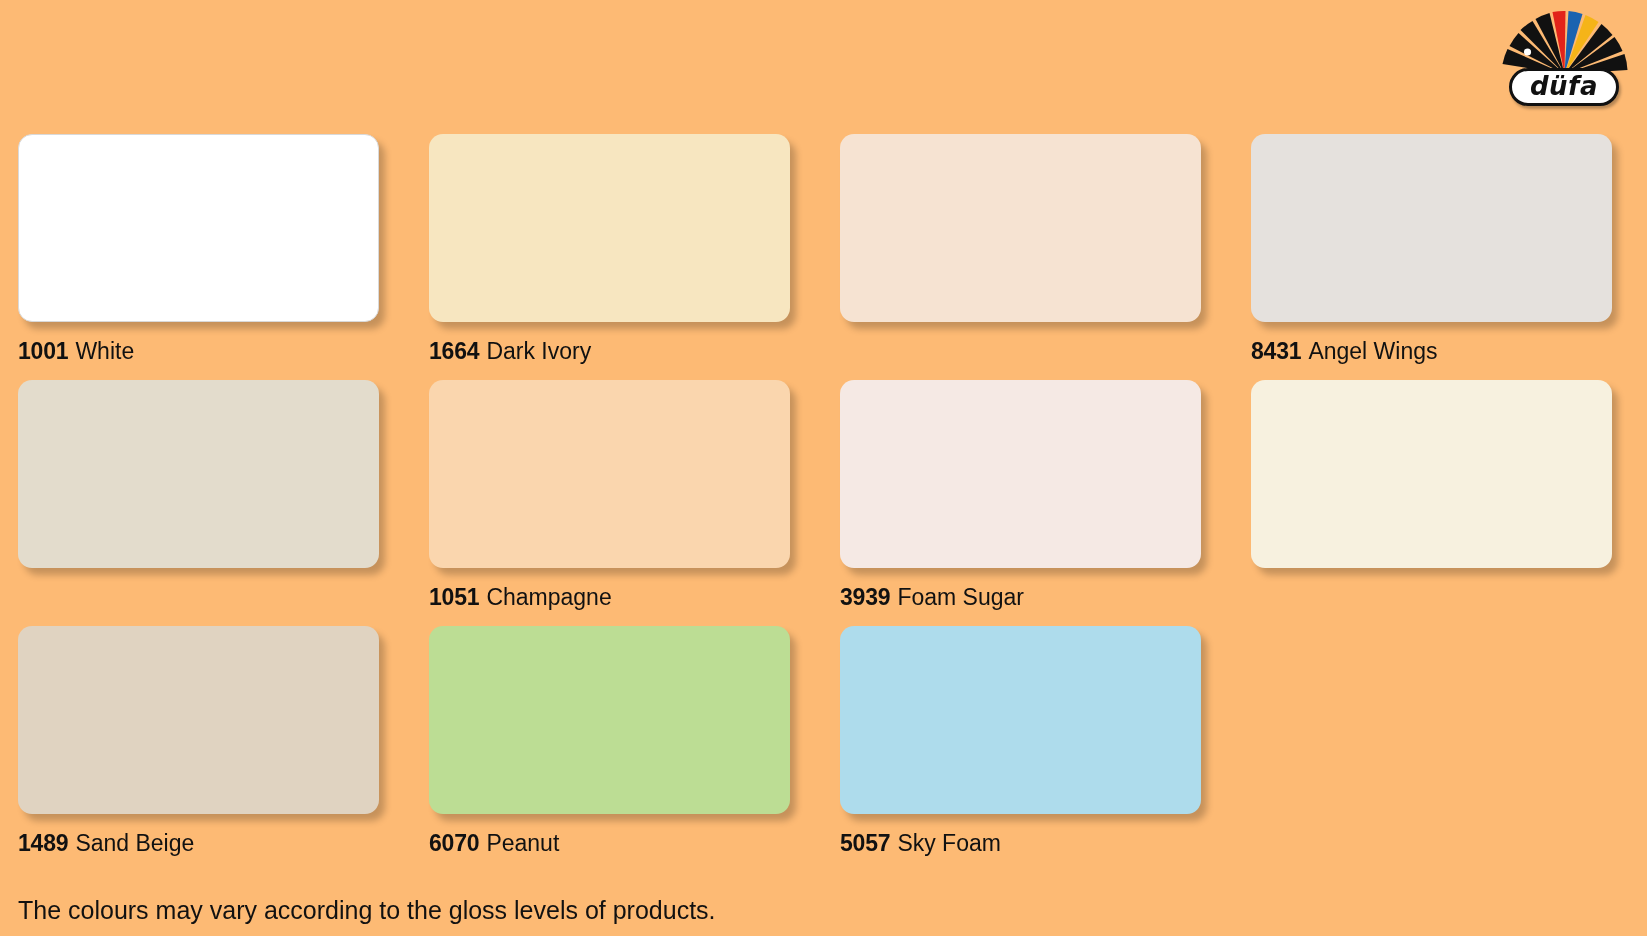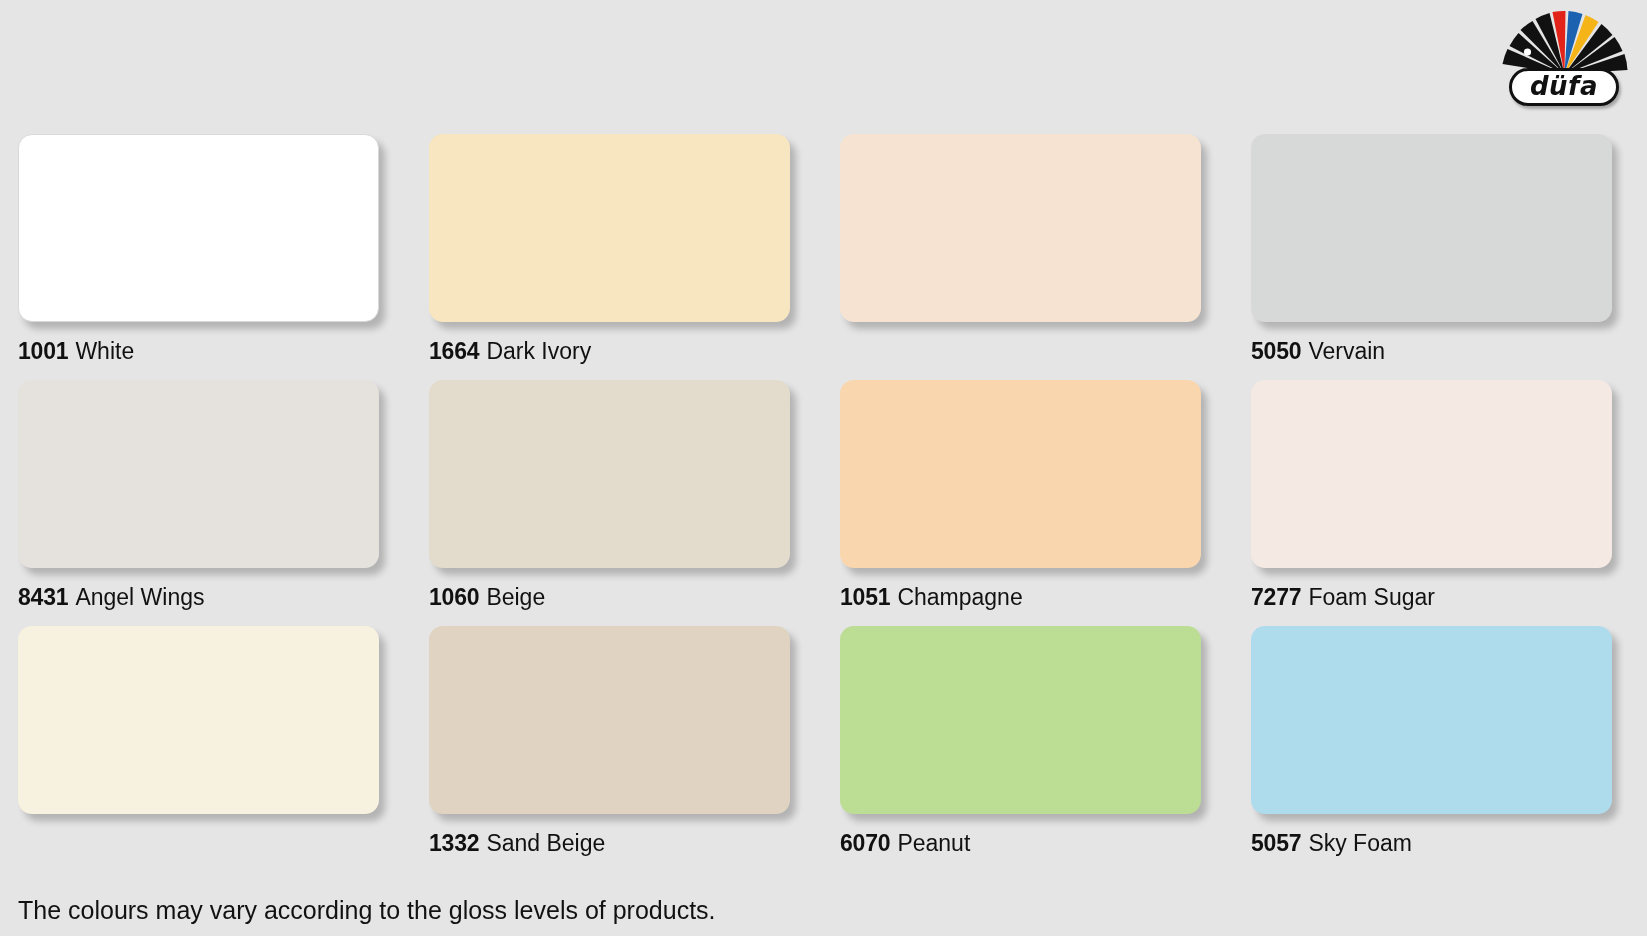--- a/index.html
+++ b/index.html
@@ -9,21 +9,21 @@
     height: 936px;
     background: #ffffff;
     font-family: "Liberation Sans", "DejaVu Sans", sans-serif;
     overflow: hidden;
   }
 
   .page {
     position: relative;
     width: 1647px;
     height: 936px;
-    background: #e5e5e5;
+    background: #fdba74;
   }
 
   
   .logo-wrap {
     position: absolute;
     top: 8px;
     left: 1497px;
     width: 135px;
     height: 105px;
   }
@@ -146,45 +146,40 @@
         <div class="label"><span class="code">1001</span><span class="nm">White</span></div>
       </div>
       <div class="cell">
         <div class="swatch" style="background: rgb(247, 230, 192);"></div>
         <div class="label"><span class="code">1664</span><span class="nm">Dark Ivory</span></div>
       </div>
       <div class="cell">
         <div class="swatch" style="background: rgb(246, 227, 210);"></div>
       </div>
       <div class="cell">
-        <div class="swatch" style="background: rgb(215, 217, 216);"></div>
-        <div class="label"><span class="code">5050</span><span class="nm">Vervain</span></div>
-      </div>
-      <div class="cell">
         <div class="swatch" style="background: rgb(229, 225, 221);"></div>
         <div class="label"><span class="code">8431</span><span class="nm">Angel Wings</span></div>
       </div>
       <div class="cell">
         <div class="swatch" style="background: rgb(227, 220, 204);"></div>
-        <div class="label"><span class="code">1060</span><span class="nm">Beige</span></div>
       </div>
       <div class="cell">
         <div class="swatch" style="background: rgb(250, 214, 174);"></div>
         <div class="label"><span class="code">1051</span><span class="nm">Champagne</span></div>
       </div>
       <div class="cell">
         <div class="swatch" style="background: rgb(245, 233, 228);"></div>
-        <div class="label"><span class="code">7277</span><span class="nm">Foam Sugar</span></div>
+        <div class="label"><span class="code">3939</span><span class="nm">Foam Sugar</span></div>
       </div>
       <div class="cell">
         <div class="swatch" style="background: rgb(247, 241, 223);"></div>
       </div>
       <div class="cell">
         <div class="swatch" style="background: rgb(224, 211, 193);"></div>
-        <div class="label"><span class="code">1332</span><span class="nm">Sand Beige</span></div>
+        <div class="label"><span class="code">1489</span><span class="nm">Sand Beige</span></div>
       </div>
       <div class="cell">
         <div class="swatch" style="background: rgb(188, 221, 148);"></div>
         <div class="label"><span class="code">6070</span><span class="nm">Peanut</span></div>
       </div>
       <div class="cell">
         <div class="swatch" style="background: rgb(174, 220, 236);"></div>
         <div class="label"><span class="code">5057</span><span class="nm">Sky Foam</span></div>
       </div>
     </div>

